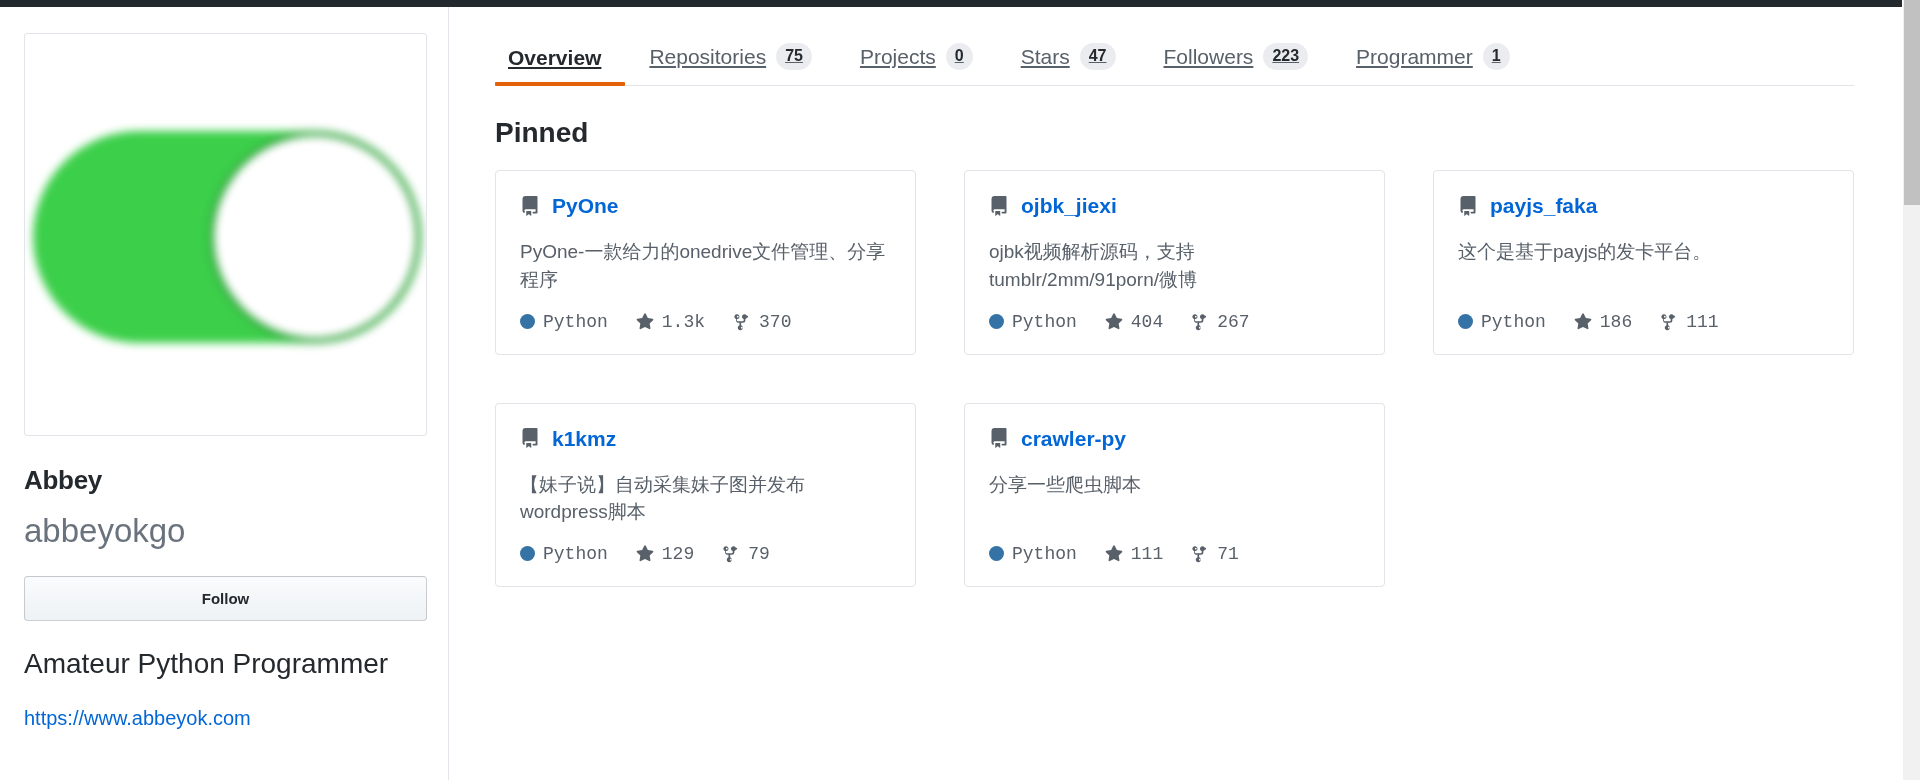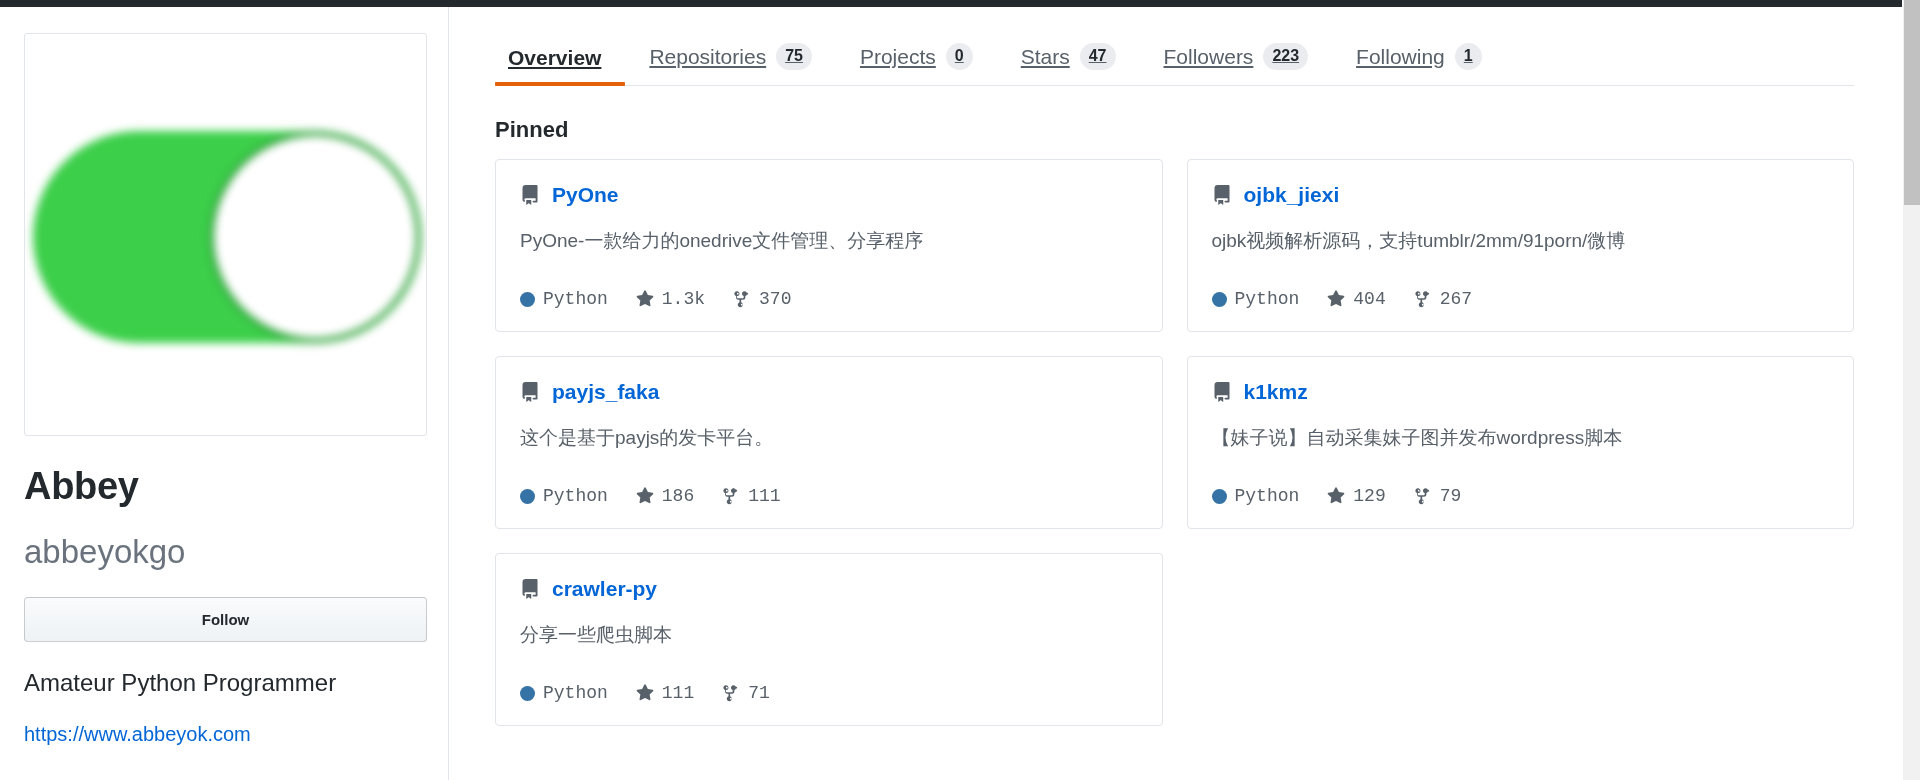--- a/index.html
+++ b/index.html
@@ -138,21 +138,21 @@
     border-radius: 1px;
   }
   .status-text {
     font-size: 20px;
     color: #24292e;
     line-height: 1;
   }
 
   .profile-name {
     margin-top: 30px;
-    font-size: 38px;
+    font-size: 26px;
     line-height: 1.1;
     font-weight: bold;
     color: #24292e;
     letter-spacing: -0.3px;
   }
   .profile-login {
     font-size: 33px;
     line-height: 1.15;
     font-weight: 300;
     color: #6a737d;
@@ -171,21 +171,21 @@
     font-weight: bold;
     color: #24292e;
     cursor: pointer;
     display: flex;
     align-items: center;
     justify-content: center;
   }
 
   .bio {
     margin-top: 25px;
-    font-size: 24px;
+    font-size: 28px;
     color: #24292e;
     line-height: 1.3;
   }
 
   .website-row {
     margin-top: 24px;
     display: flex;
     align-items: center;
     gap: 11px;
     cursor: pointer;
@@ -256,30 +256,31 @@
     font-size: 16px;
     font-weight: bold;
     line-height: 1;
     padding: 5px 9px 6px 9px;
     min-width: 26px;
     text-align: center;
   }
 
   .pinned-heading {
     margin-top: 33px;
-    font-size: 22px;
+    font-size: 28px;
     color: #24292e;
     line-height: 1;
   }
 
   .pinned-grid {
     display: grid;
-    grid-template-columns: 1fr 1fr;
+    grid-template-columns: 1fr 1fr 1fr;
     column-gap: 24px;
     row-gap: 24px;
+    gap: 48px;
   }
 
   .repo-card {
     border: 1px solid #e1e4e8;
     border-radius: 4px;
     background: #ffffff;
     padding: 22px 24px 22px 24px;
     min-height: 173px;
     display: flex;
     flex-direction: column;
@@ -376,21 +377,21 @@
         </a>
         <a class="tab" href="#">
           <span>Stars</span>
           <span class="tab-counter">47</span>
         </a>
         <a class="tab" href="#">
           <span>Followers</span>
           <span class="tab-counter">223</span>
         </a>
         <a class="tab" href="#">
-          <span>Following</span>
+          <span>Programmer</span>
           <span class="tab-counter">1</span>
         </a>
       </nav>
 
     <h2 class="pinned-heading">Pinned</h2>
 
     <div class="pinned-grid" id="pinned-grid">
         <div class="repo-card">
           <div class="repo-head">
             <span class="repo-icon">

